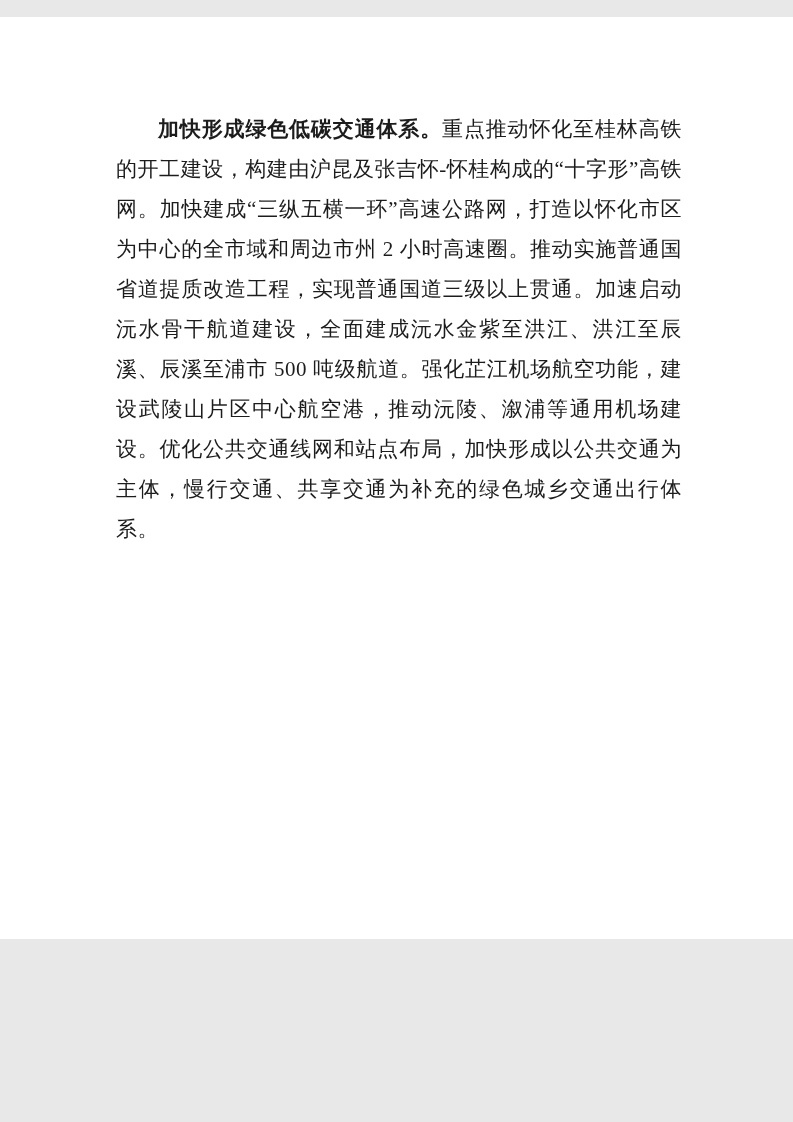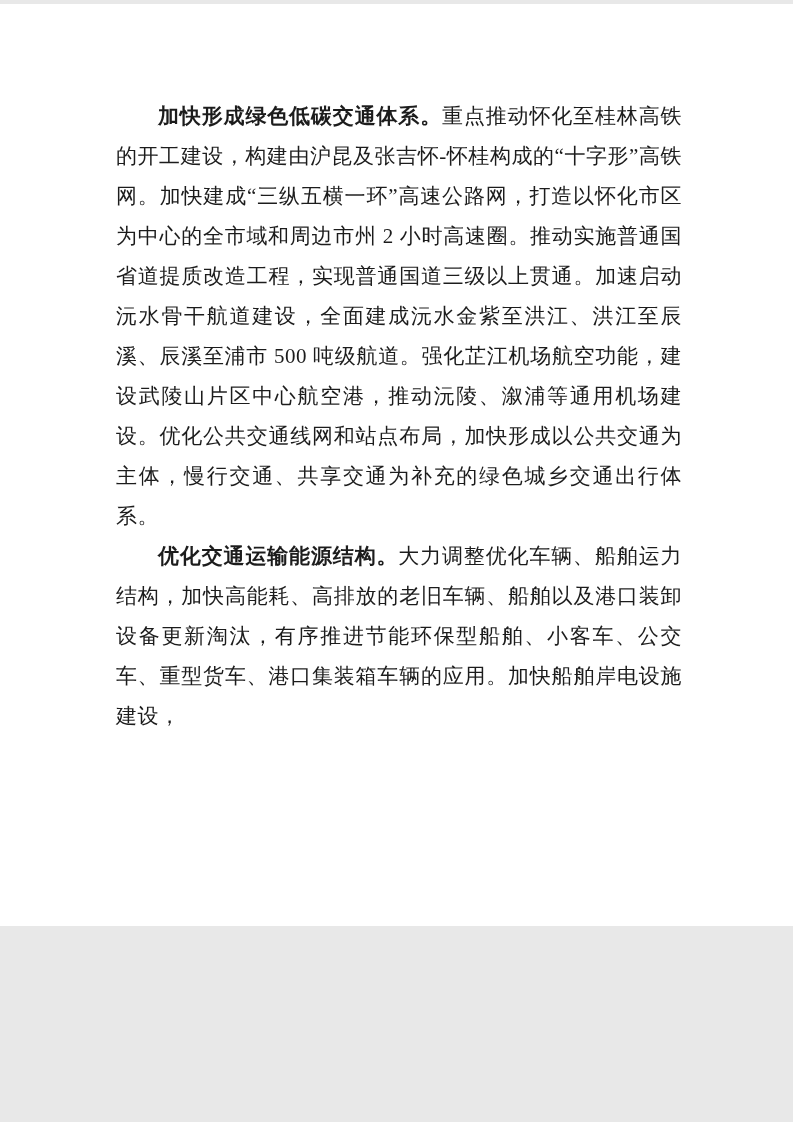--- a/index.html
+++ b/index.html
@@ -4,21 +4,21 @@
 <style>
   html, body {
     margin: 0;
     padding: 0;
     background: #e8e8e8;
   }
   .page {
     position: relative;
     width: 793px;
     height: 922px;
-    margin: 4px auto;
+    margin: 17px auto;
     background: #ffffff;
     overflow: hidden;
     font-family: "Liberation Serif", "DejaVu Serif", serif;
   }
   .content {
     position: absolute;
     left: 116px;
     top: 92px;
     width: 566px;
     color: #1c1c1c;
@@ -49,18 +49,17 @@
 </style>
 </head>
 <body>
 
 <div class="page">
   <div class="content">
 
     <p class="para"><span class="lead">加快形成绿色低碳交通体系。</span><span>重点推动怀化至桂林高铁的开工建设，构建由沪昆及张吉怀-怀桂构成的“十字形”高铁网。加快建成“三纵五横一环”高速公路网，打造以怀化市区为中心的全市域和周边市州 2 小时高速圈。推动实施普通国省道提质改造工程，实现普通国道三级以上贯通。加速启动沅水骨干航道建设，全面建成沅水金紫至洪江、洪江至辰溪、辰溪至浦市 500 吨级航道。强化芷江机场航空功能，建设武陵山片区中心航空港，推动沅陵、溆浦等通用机场建设。优化公共交通线网和站点布局，加快形成以公共交通为主体，慢行交通、共享交通为补充的绿色城乡交通出行体系。</span></p>
 
 
-    <p class="para"><span class="lead">优化交通运输能源结构。</span><span>大力调整优化车辆、船舶运力结构，加快高能耗、高排放的老旧车辆、船舶以及港口装卸设备更新淘汰，有序推进节能环保型船舶、小客车、公交车、重型货车、港口集装箱车辆的应用。加快船舶岸电设施建设，</span></p>
 
   </div>
 
   <div class="page-number">17</div>
 </div>
 
 </body></html>

